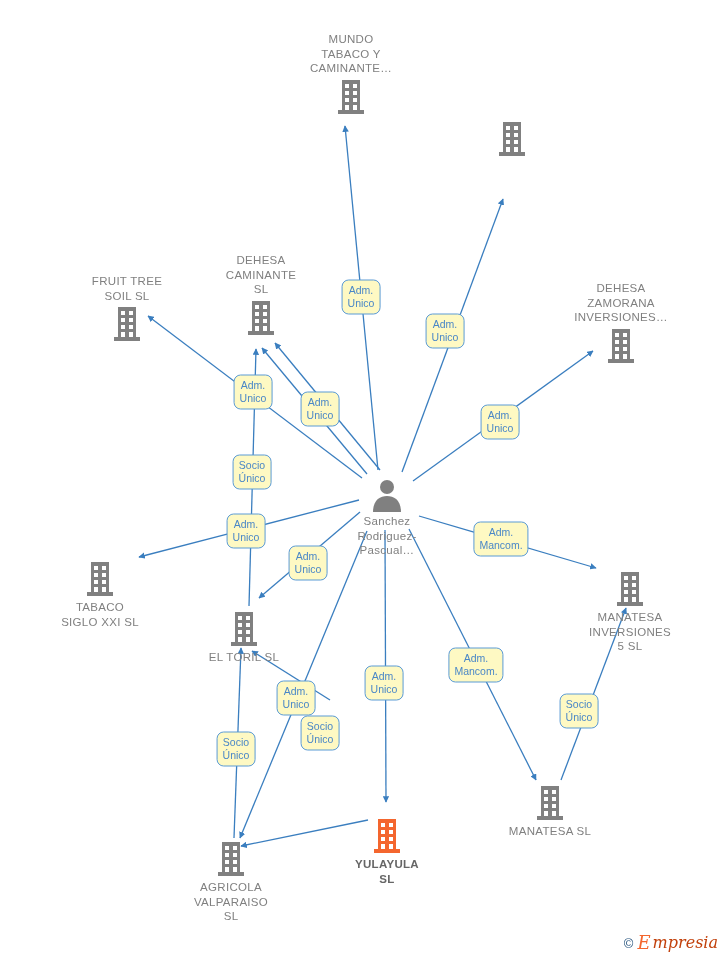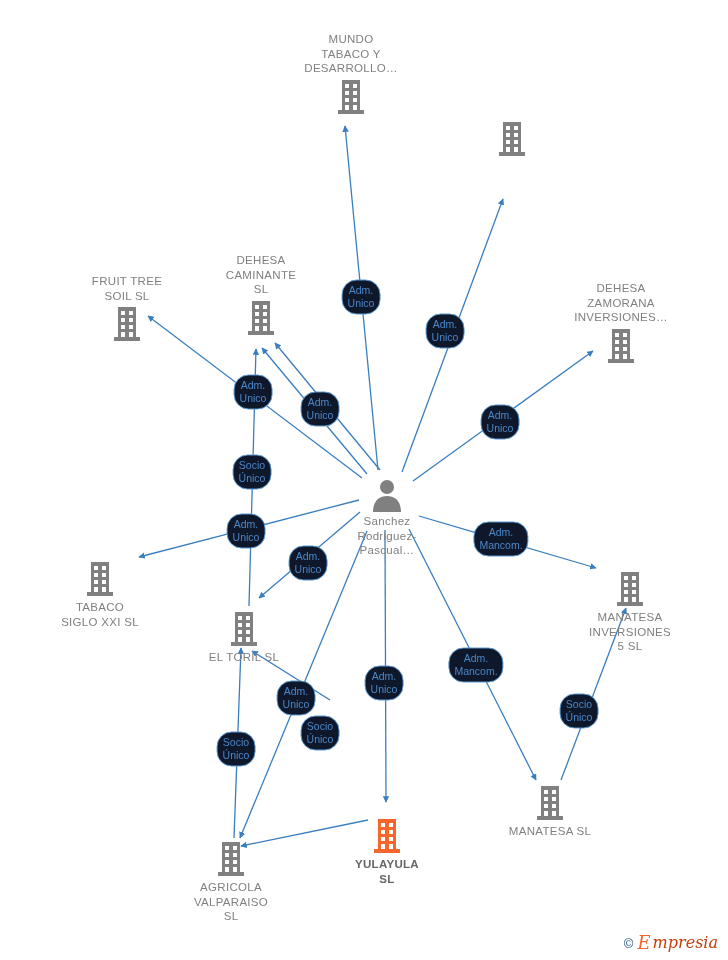--- a/index.html
+++ b/index.html
@@ -50,23 +50,23 @@
     margin: 0 auto;
     line-height: 0;
   }
   .node.focus .node-caption {
     color: #666666;
     font-weight: bold;
   }
   .edge-label {
     position: absolute;
     transform: translate(-50%, -50%);
-    background: #0f172a;
+    background: #fef9c3;
     border: 1px solid #5b9bd5;
-    border-radius: 15px;
+    border-radius: 7px;
     color: #4a87c7;
     font-size: 10.5px;
     line-height: 13px;
     text-align: center;
     padding: 3px 5px 4px 5px;
     white-space: pre-line;
     box-sizing: border-box;
   }
   #watermark {
     position: absolute;
@@ -142,21 +142,21 @@
 
       <line x1="561" y1="780" x2="626" y2="608"></line>
 
       <line x1="330" y1="700" x2="252" y2="651"></line>
     </g>
   </svg>
 
   <div class="node" style="left:351px; top:32px;">
     <div class="node-caption above">MUNDO
 TABACO Y
-DESARROLLO…</div>
+CAMINANTE…</div>
     <span class="node-glyph">
       <svg width="30" height="38" viewBox="0 0 30 38">
           <g fill="#808080">
             <rect x="6" y="2" width="18" height="30"></rect>
             <rect x="2" y="32" width="26" height="4"></rect>
           </g>
           <g fill="#ffffff">
             <rect x="9" y="6" width="4" height="4"></rect>
             <rect x="17" y="6" width="4" height="4"></rect>
             <rect x="9" y="13" width="4" height="4"></rect>

